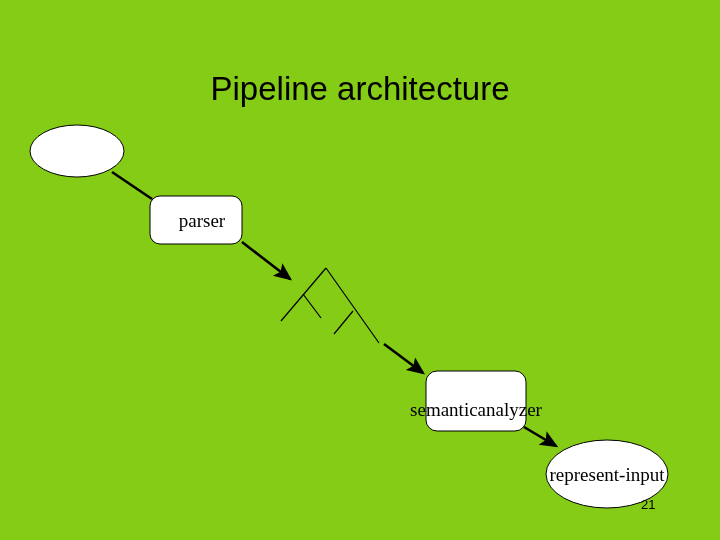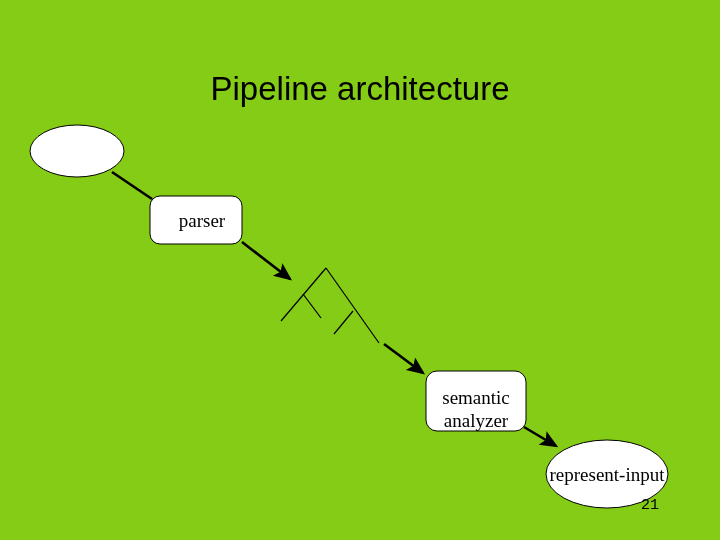--- a/index.html
+++ b/index.html
@@ -46,22 +46,22 @@
     position: absolute;
     left: 0;
     top: 0;
     width: 720px;
     height: 540px;
   }
   #page-number {
     position: absolute;
     left: 641px;
     top: 497px;
-    font-family: Liberation Mono, monospace;
-    font-size: 15px;
+    font-family: Liberation Sans, sans-serif;
+    font-size: 13px;
     color: #000000;
   }
   .node-shape { fill: #ffffff; stroke: #000000; stroke-width: 1; }
   .connector { stroke: #000000; stroke-width: 2.6; fill: none; }
   .tree-line { stroke: #000000; stroke-width: 1.2; fill: none; }
 </style>
 </head>
 <body>
 
 <div id="slide">
@@ -96,21 +96,21 @@
     <rect class="node-shape" x="150" y="196" width="92" height="48" rx="10" ry="10"></rect>
 
     <rect class="node-shape" x="426" y="371" width="100" height="60" rx="11" ry="11"></rect>
 
     <ellipse class="node-shape" cx="607" cy="474" rx="61" ry="34"></ellipse>
   </svg>
 
 
   <div class="shape-label" style="left:150px; top:196px; width:104px; height:48px;">parser</div>
 
-  <div class="shape-label" style="left:426px; top:371px; width:100px; height:76px; flex-direction:column;">
+  <div class="shape-label" style="left:426px; top:371px; width:100px; height:76px; flex-direction:row;">
     <span>semantic</span>
     <span>analyzer</span>
   </div>
 
   <div class="shape-label" style="left:546px; top:440px; width:122px; height:68px; flex-direction:row;">
     <span>represent-</span>
     <span>input</span>
   </div>
 
   <div id="page-number">21</div>

